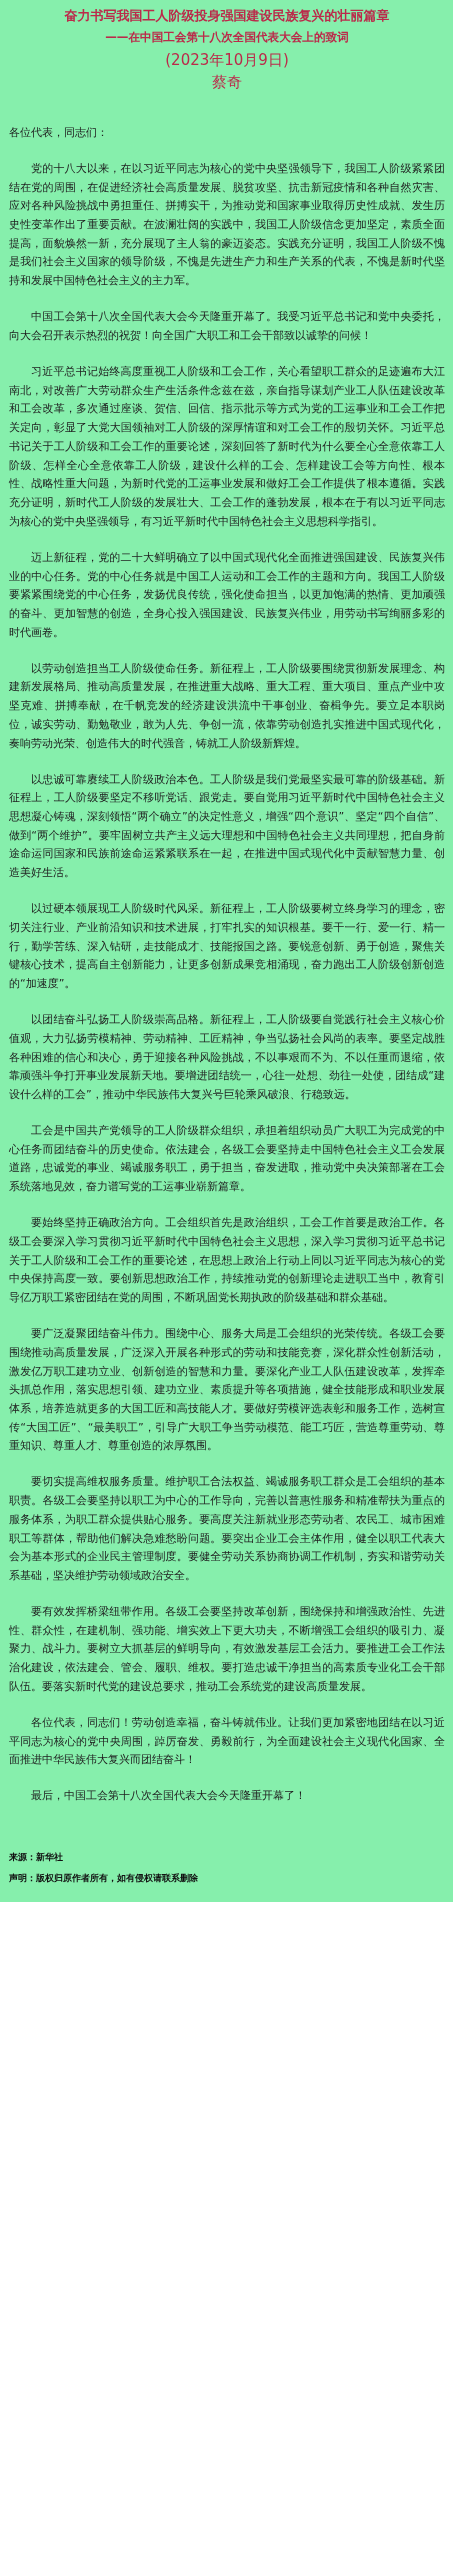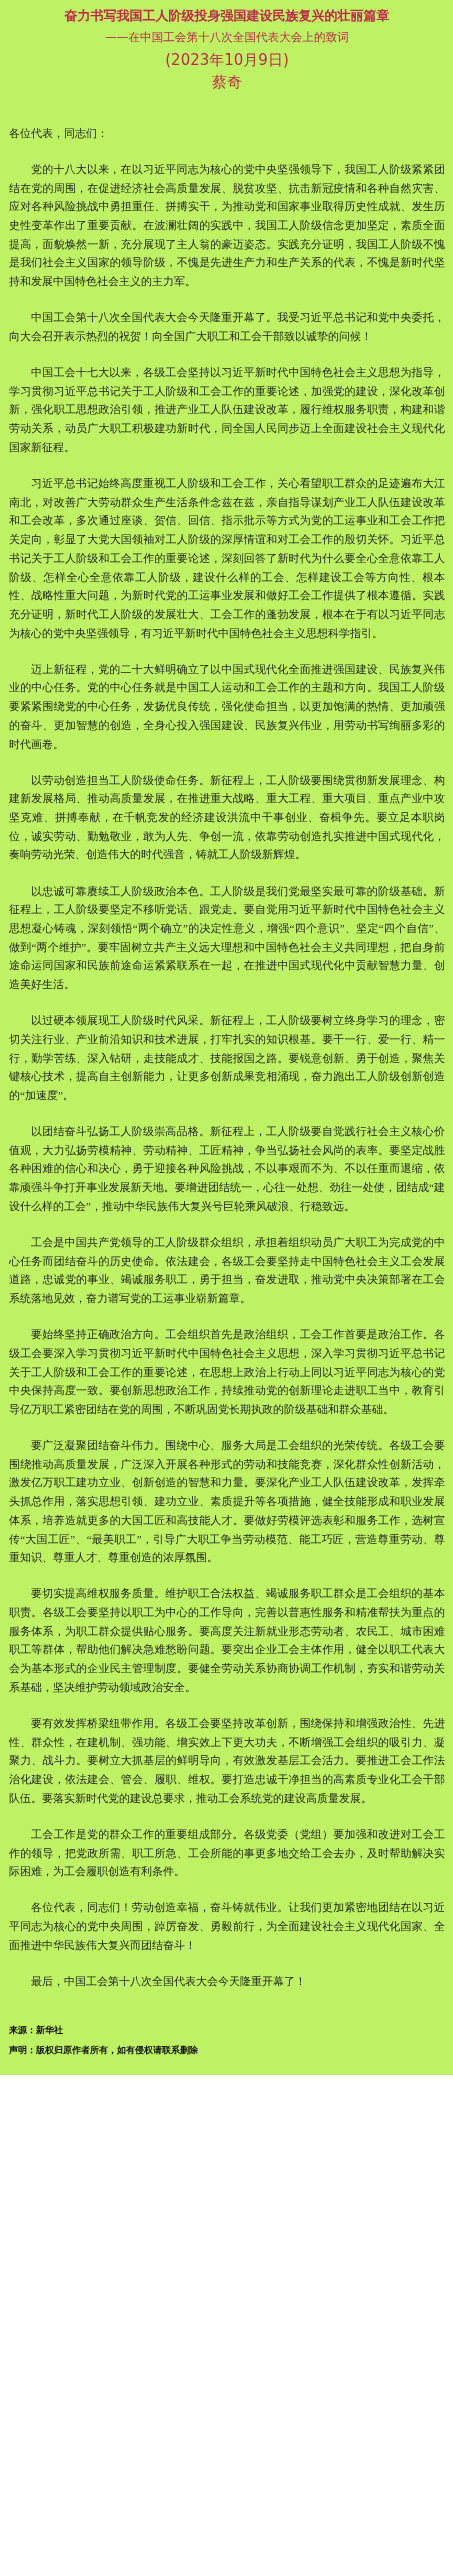--- a/index.html
+++ b/index.html
@@ -9,62 +9,61 @@
   }
   body {
     width: 454px;
     font-family: "DejaVu Sans", "Liberation Sans", sans-serif;
     color: #1a1a1a;
   }
   .page {
     width: 454px;
     box-sizing: border-box;
     padding: 6.4px 9px 9px 9px;
-    background: #bef264;
+    background: #86efac;
   }
   .doc-header {
     text-align: center;
   }
   .doc-title {
     font-size: 13px;
     font-weight: bold;
     line-height: 19.3px;
     margin: 0;
     color: #bb2a4a;
   }
   .doc-subtitle {
     font-size: 11.6px;
-    font-weight: normal;
+    font-weight: bold;
     line-height: 23px;
     margin: 0;
     color: #bb2a4a;
   }
   .doc-dateline, .doc-author {
     font-size: 15px;
     line-height: 22.6px;
     margin: 0;
     color: #bb2a4a;
   }
   .doc-body {
     margin-top: 30px;
     font-size: 11px;
     line-height: 18.7px;
     text-align: justify;
     color: #1d1d1d;
-    font-family: Liberation Serif, serif;
   }
   .salutation {
     margin: 0;
   }
   .para {
     margin: 17.4px 0;
     text-indent: 2em;
   }
   .doc-footer {
-    margin-top: 34px;
+    margin-top: 46px;
     font-size: 9px;
     font-weight: bold;
     color: #111111;
     line-height: 11.6px;
   }
   .doc-footer .footer-line {
     margin: 0 0 9px 0;
   }
 </style>
 </head>
@@ -77,33 +76,31 @@
     <div class="doc-subtitle">——在中国工会第十八次全国代表大会上的致词</div>
     <div class="doc-dateline">(2023年10月9日)</div>
     <div class="doc-author">蔡奇</div>
   </div>
 
   <div class="doc-body">
     <p class="salutation">各位代表，同志们：</p>
     <div id="paragraphs-container">
         <p class="para">党的十八大以来，在以习近平同志为核心的党中央坚强领导下，我国工人阶级紧紧团结在党的周围，在促进经济社会高质量发展、脱贫攻坚、抗击新冠疫情和各种自然灾害、应对各种风险挑战中勇担重任、拼搏实干，为推动党和国家事业取得历史性成就、发生历史性变革作出了重要贡献。在波澜壮阔的实践中，我国工人阶级信念更加坚定，素质全面提高，面貌焕然一新，充分展现了主人翁的豪迈姿态。实践充分证明，我国工人阶级不愧是我们社会主义国家的领导阶级，不愧是先进生产力和生产关系的代表，不愧是新时代坚持和发展中国特色社会主义的主力军。</p>
         <p class="para">中国工会第十八次全国代表大会今天隆重开幕了。我受习近平总书记和党中央委托，向大会召开表示热烈的祝贺！向全国广大职工和工会干部致以诚挚的问候！</p>
-        <p class="para">中国工会十七大以来，各级工会坚持以习近平新时代中国特色社会主义思想为指导，学习贯彻习近平总书记关于工人阶级和工会工作的重要论述，加强党的建设，深化改革创新，强化职工思想政治引领，推进产业工人队伍建设改革，履行维权服务职责，构建和谐劳动关系，动员广大职工积极建功新时代，同全国人民同步迈上全面建设社会主义现代化国家新征程。</p>
         <p class="para">习近平总书记始终高度重视工人阶级和工会工作，关心看望职工群众的足迹遍布大江南北，对改善广大劳动群众生产生活条件念兹在兹，亲自指导谋划产业工人队伍建设改革和工会改革，多次通过座谈、贺信、回信、指示批示等方式为党的工运事业和工会工作把关定向，彰显了大党大国领袖对工人阶级的深厚情谊和对工会工作的殷切关怀。习近平总书记关于工人阶级和工会工作的重要论述，深刻回答了新时代为什么要全心全意依靠工人阶级、怎样全心全意依靠工人阶级，建设什么样的工会、怎样建设工会等方向性、根本性、战略性重大问题，为新时代党的工运事业发展和做好工会工作提供了根本遵循。实践充分证明，新时代工人阶级的发展壮大、工会工作的蓬勃发展，根本在于有以习近平同志为核心的党中央坚强领导，有习近平新时代中国特色社会主义思想科学指引。</p>
         <p class="para">迈上新征程，党的二十大鲜明确立了以中国式现代化全面推进强国建设、民族复兴伟业的中心任务。党的中心任务就是中国工人运动和工会工作的主题和方向。我国工人阶级要紧紧围绕党的中心任务，发扬优良传统，强化使命担当，以更加饱满的热情、更加顽强的奋斗、更加智慧的创造，全身心投入强国建设、民族复兴伟业，用劳动书写绚丽多彩的时代画卷。</p>
         <p class="para">以劳动创造担当工人阶级使命任务。新征程上，工人阶级要围绕贯彻新发展理念、构建新发展格局、推动高质量发展，在推进重大战略、重大工程、重大项目、重点产业中攻坚克难、拼搏奉献，在千帆竞发的经济建设洪流中干事创业、奋楫争先。要立足本职岗位，诚实劳动、勤勉敬业，敢为人先、争创一流，依靠劳动创造扎实推进中国式现代化，奏响劳动光荣、创造伟大的时代强音，铸就工人阶级新辉煌。</p>
         <p class="para">以忠诚可靠赓续工人阶级政治本色。工人阶级是我们党最坚实最可靠的阶级基础。新征程上，工人阶级要坚定不移听党话、跟党走。要自觉用习近平新时代中国特色社会主义思想凝心铸魂，深刻领悟“两个确立”的决定性意义，增强“四个意识”、坚定“四个自信”、做到“两个维护”。要牢固树立共产主义远大理想和中国特色社会主义共同理想，把自身前途命运同国家和民族前途命运紧紧联系在一起，在推进中国式现代化中贡献智慧力量、创造美好生活。</p>
         <p class="para">以过硬本领展现工人阶级时代风采。新征程上，工人阶级要树立终身学习的理念，密切关注行业、产业前沿知识和技术进展，打牢扎实的知识根基。要干一行、爱一行、精一行，勤学苦练、深入钻研，走技能成才、技能报国之路。要锐意创新、勇于创造，聚焦关键核心技术，提高自主创新能力，让更多创新成果竞相涌现，奋力跑出工人阶级创新创造的“加速度”。</p>
         <p class="para">以团结奋斗弘扬工人阶级崇高品格。新征程上，工人阶级要自觉践行社会主义核心价值观，大力弘扬劳模精神、劳动精神、工匠精神，争当弘扬社会风尚的表率。要坚定战胜各种困难的信心和决心，勇于迎接各种风险挑战，不以事艰而不为、不以任重而退缩，依靠顽强斗争打开事业发展新天地。要增进团结统一，心往一处想、劲往一处使，团结成“建设什么样的工会”，推动中华民族伟大复兴号巨轮乘风破浪、行稳致远。</p>
         <p class="para">工会是中国共产党领导的工人阶级群众组织，承担着组织动员广大职工为完成党的中心任务而团结奋斗的历史使命。依法建会，各级工会要坚持走中国特色社会主义工会发展道路，忠诚党的事业、竭诚服务职工，勇于担当，奋发进取，推动党中央决策部署在工会系统落地见效，奋力谱写党的工运事业崭新篇章。</p>
         <p class="para">要始终坚持正确政治方向。工会组织首先是政治组织，工会工作首要是政治工作。各级工会要深入学习贯彻习近平新时代中国特色社会主义思想，深入学习贯彻习近平总书记关于工人阶级和工会工作的重要论述，在思想上政治上行动上同以习近平同志为核心的党中央保持高度一致。要创新思想政治工作，持续推动党的创新理论走进职工当中，教育引导亿万职工紧密团结在党的周围，不断巩固党长期执政的阶级基础和群众基础。</p>
         <p class="para">要广泛凝聚团结奋斗伟力。围绕中心、服务大局是工会组织的光荣传统。各级工会要围绕推动高质量发展，广泛深入开展各种形式的劳动和技能竞赛，深化群众性创新活动，激发亿万职工建功立业、创新创造的智慧和力量。要深化产业工人队伍建设改革，发挥牵头抓总作用，落实思想引领、建功立业、素质提升等各项措施，健全技能形成和职业发展体系，培养造就更多的大国工匠和高技能人才。要做好劳模评选表彰和服务工作，选树宣传“大国工匠”、“最美职工”，引导广大职工争当劳动模范、能工巧匠，营造尊重劳动、尊重知识、尊重人才、尊重创造的浓厚氛围。</p>
         <p class="para">要切实提高维权服务质量。维护职工合法权益、竭诚服务职工群众是工会组织的基本职责。各级工会要坚持以职工为中心的工作导向，完善以普惠性服务和精准帮扶为重点的服务体系，为职工群众提供贴心服务。要高度关注新就业形态劳动者、农民工、城市困难职工等群体，帮助他们解决急难愁盼问题。要突出企业工会主体作用，健全以职工代表大会为基本形式的企业民主管理制度。要健全劳动关系协商协调工作机制，夯实和谐劳动关系基础，坚决维护劳动领域政治安全。</p>
         <p class="para">要有效发挥桥梁纽带作用。各级工会要坚持改革创新，围绕保持和增强政治性、先进性、群众性，在建机制、强功能、增实效上下更大功夫，不断增强工会组织的吸引力、凝聚力、战斗力。要树立大抓基层的鲜明导向，有效激发基层工会活力。要推进工会工作法治化建设，依法建会、管会、履职、维权。要打造忠诚干净担当的高素质专业化工会干部队伍。要落实新时代党的建设总要求，推动工会系统党的建设高质量发展。</p>
-        <p class="para">工会工作是党的群众工作的重要组成部分。各级党委（党组）要加强和改进对工会工作的领导，把党政所需、职工所急、工会所能的事更多地交给工会去办，及时帮助解决实际困难，为工会履职创造有利条件。</p>
         <p class="para">各位代表，同志们！劳动创造幸福，奋斗铸就伟业。让我们更加紧密地团结在以习近平同志为核心的党中央周围，踔厉奋发、勇毅前行，为全面建设社会主义现代化国家、全面推进中华民族伟大复兴而团结奋斗！</p>
         <p class="para">最后，中国工会第十八次全国代表大会今天隆重开幕了！</p>
       </div>
   </div>
 
   <div class="doc-footer">
     <p class="footer-line">来源：新华社</p>
     <p class="footer-line">声明：版权归原作者所有，如有侵权请联系删除</p>
   </div>
 

